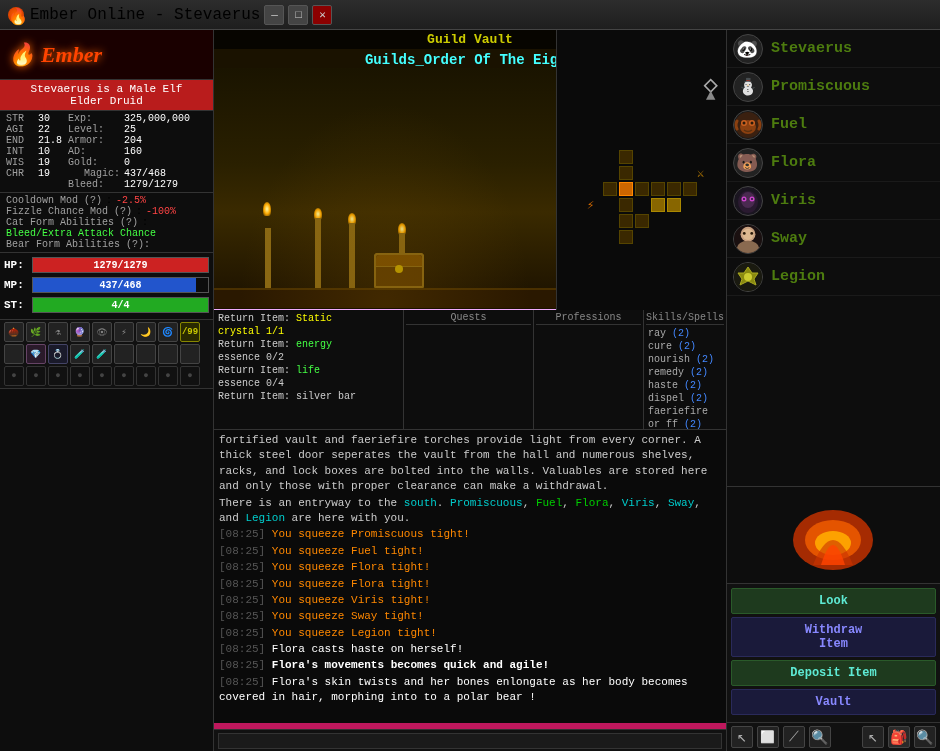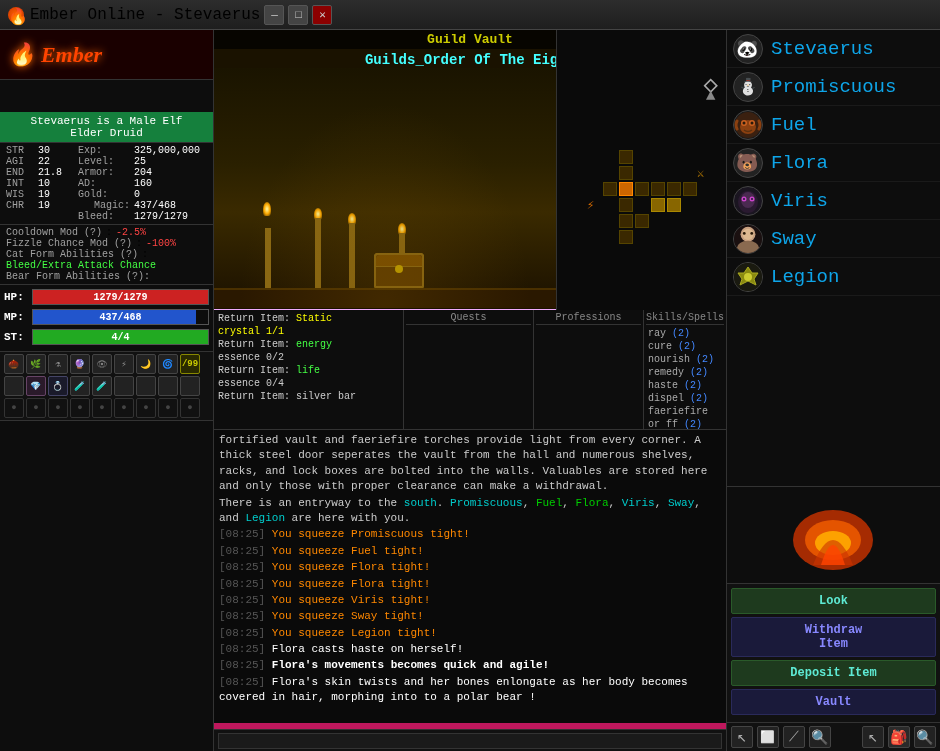--- a/index.html
+++ b/index.html
@@ -70,38 +70,37 @@
       font-family: cursive;
       font-size: 22px;
       color: #ff4400;
       text-shadow: 0 0 8px #ff6600;
       font-style: italic;
       font-weight: bold;
     }
 
     
     #char-header {
-      background: #15803d;
+      background: #b91c1c;
       padding: 3px 11px;
       border-bottom: 1px solid #333;
       text-align: center;
-      margin-top: 32px;
     }
     #char-name {
       color: #ffffff;
       font-size: 11px;
     }
 
     
     #stats-area {
       background: #0d0d0d;
       padding: 2px 6px;
       border-bottom: 1px solid #333;
       display: flex;
-      gap: 16px;
+      gap: 6px;
     }
     .stats-col {
       display: flex;
       flex-direction: column;
     }
     .stat-row {
       display: flex;
       align-items: center;
       gap: 4px;
     }
@@ -411,23 +410,23 @@
       width: 30px; height: 30px;
       border-radius: 50%;
       margin-right: 8px;
       display: flex; align-items: center; justify-content: center;
       font-size: 16px;
       border: 1px solid #444;
       overflow: hidden;
       flex-shrink: 0;
     }
     .player-name {
-      color: #0ea5e9;
-      font-size: 19px;
-      font-weight: normal;
+      color: #4d7c0f;
+      font-size: 15px;
+      font-weight: bold;
     }
 
     
     #action-buttons {
       padding: 4px;
       background: #111;
       border-top: 1px solid #333;
     }
     .action-btn {
       display: block;

